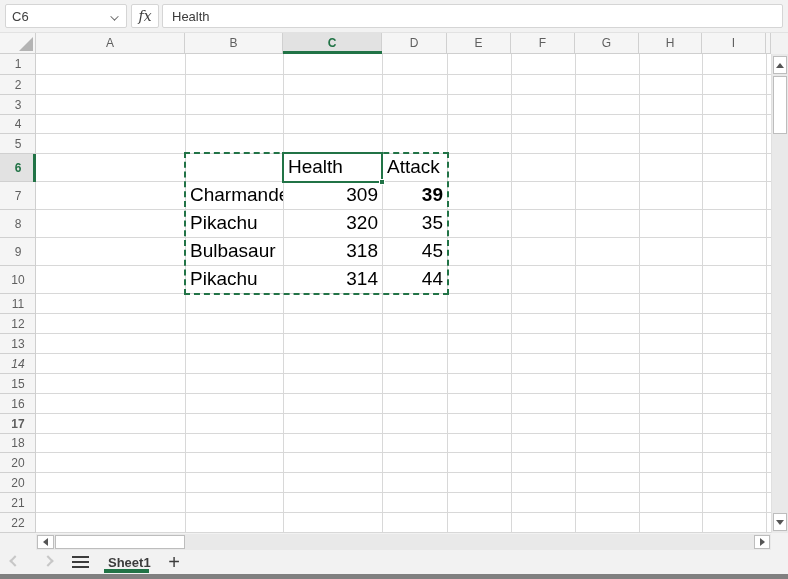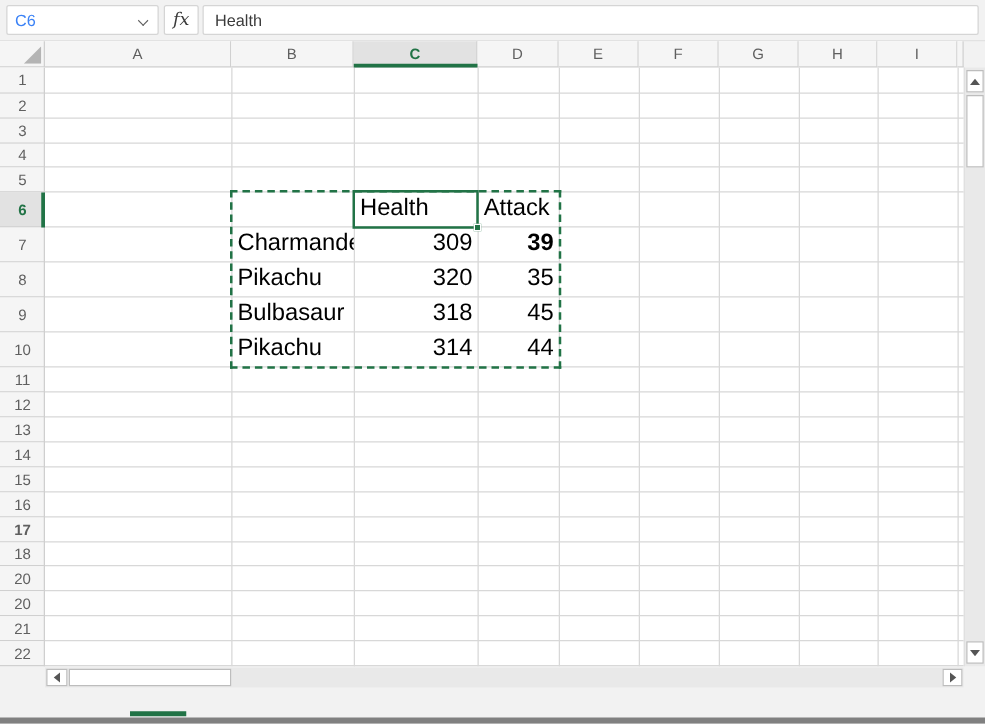--- a/index.html
+++ b/index.html
@@ -5,21 +5,21 @@
   * { margin:0; padding:0; box-sizing:border-box; }
   html,body { width:788px; height:579px; overflow:hidden; }
   body { font-family:"Liberation Sans", sans-serif; background:#f2f2f2; position:relative; }
   .app { position:absolute; left:0; top:0; width:788px; height:579px; background:#f2f2f2; }
 
   
   .formula-row { position:absolute; left:0; top:0; width:788px; height:33px;
                  background:#f2f2f2; border-bottom:1px solid #e2e2e2; }
   .name-box { position:absolute; left:5px; top:4px; width:122px; height:24px;
               background:#fff; border:1px solid #d5d5d5; border-radius:2px;
-              display:flex; align-items:center; padding:0 6px; font-size:13px; color:#3b82f6; }
+              display:flex; align-items:center; padding:0 6px; font-size:13px; color:#404040; }
   .name-box .chev { position:absolute; right:8px; top:8px; width:7px; height:7px;
                     border-right:1.5px solid #606060; border-bottom:1.5px solid #606060;
                     transform:rotate(45deg) scale(.85); }
   .fx-btn { position:absolute; left:131px; top:4px; width:28px; height:24px;
             background:#fff; border:1px solid #d5d5d5; border-radius:2px;
             display:flex; align-items:center; justify-content:center; }
   .fx-btn span { font-family:"DejaVu Serif", serif; font-style:italic; font-size:14px; color:#3b3b3b; }
   .formula-input { position:absolute; left:162px; top:4px; width:621px; height:24px;
                    background:#fff; border:1px solid #d5d5d5; border-radius:2px;
                    display:flex; align-items:center; padding:0 9px; font-size:13px; color:#3b3b3b; }
@@ -146,21 +146,21 @@
         <div class="rowhead" style="top: 205px; height: 28px;">9</div>
         <div class="hline" style="left: 36px; top: 232px; width: 735px;"></div>
         <div class="rowhead" style="top: 233px; height: 28px;">10</div>
         <div class="hline" style="left: 36px; top: 260px; width: 735px;"></div>
         <div class="rowhead" style="top: 261px; height: 20px;">11</div>
         <div class="hline" style="left: 36px; top: 280px; width: 735px;"></div>
         <div class="rowhead" style="top: 281px; height: 20px;">12</div>
         <div class="hline" style="left: 36px; top: 300px; width: 735px;"></div>
         <div class="rowhead" style="top: 301px; height: 20px;">13</div>
         <div class="hline" style="left: 36px; top: 320px; width: 735px;"></div>
-        <div class="rowhead" style="top: 321px; height: 20px;">14</div>
+        <div class="rowhead" style="top: 321px; height: 20px; font-style: italic;">14</div>
         <div class="hline" style="left: 36px; top: 340px; width: 735px;"></div>
         <div class="rowhead" style="top: 341px; height: 20px;">15</div>
         <div class="hline" style="left: 36px; top: 360px; width: 735px;"></div>
         <div class="rowhead" style="top: 361px; height: 20px;">16</div>
         <div class="hline" style="left: 36px; top: 380px; width: 735px;"></div>
         <div class="rowhead" style="top: 381px; height: 20px; font-weight: bold;">17</div>
         <div class="hline" style="left: 36px; top: 400px; width: 735px;"></div>
         <div class="rowhead" style="top: 401px; height: 19px;">18</div>
         <div class="hline" style="left: 36px; top: 419px; width: 735px;"></div>
         <div class="rowhead" style="top: 420px; height: 20px;">20</div>
@@ -209,16 +209,31 @@
     <div class="sbtn" style="left:1px; top:1px; width:17px; height:14px;">
       <span class="arr-left"></span>
     </div>
     <div class="sthumb" style="left:19px; top:1px; width:130px; height:14px;"></div>
     <div class="sbtn" style="left:718px; top:1px; width:16px; height:14px;">
       <span class="arr-right"></span>
     </div>
   </div>
   <div class="corner-gap"></div>
 
+  <div class="sheetbar">
+    <div class="nav-chev prev" style="left:11px;"></div>
+    <div class="nav-chev next" style="left:44px;"></div>
+    <div class="burger">
+      <i></i>
+        <i></i>
+        <i></i>
+    </div>
+    <div class="sheettab">
+      <span>Sheet1</span>
+    </div>
+    <div class="add-sheet">
+      <span>+</span>
+    </div>
+  </div>
   <div class="tab-underline"></div>
 
   <div class="status-strip"></div>
 </div>
 
 </body></html>

